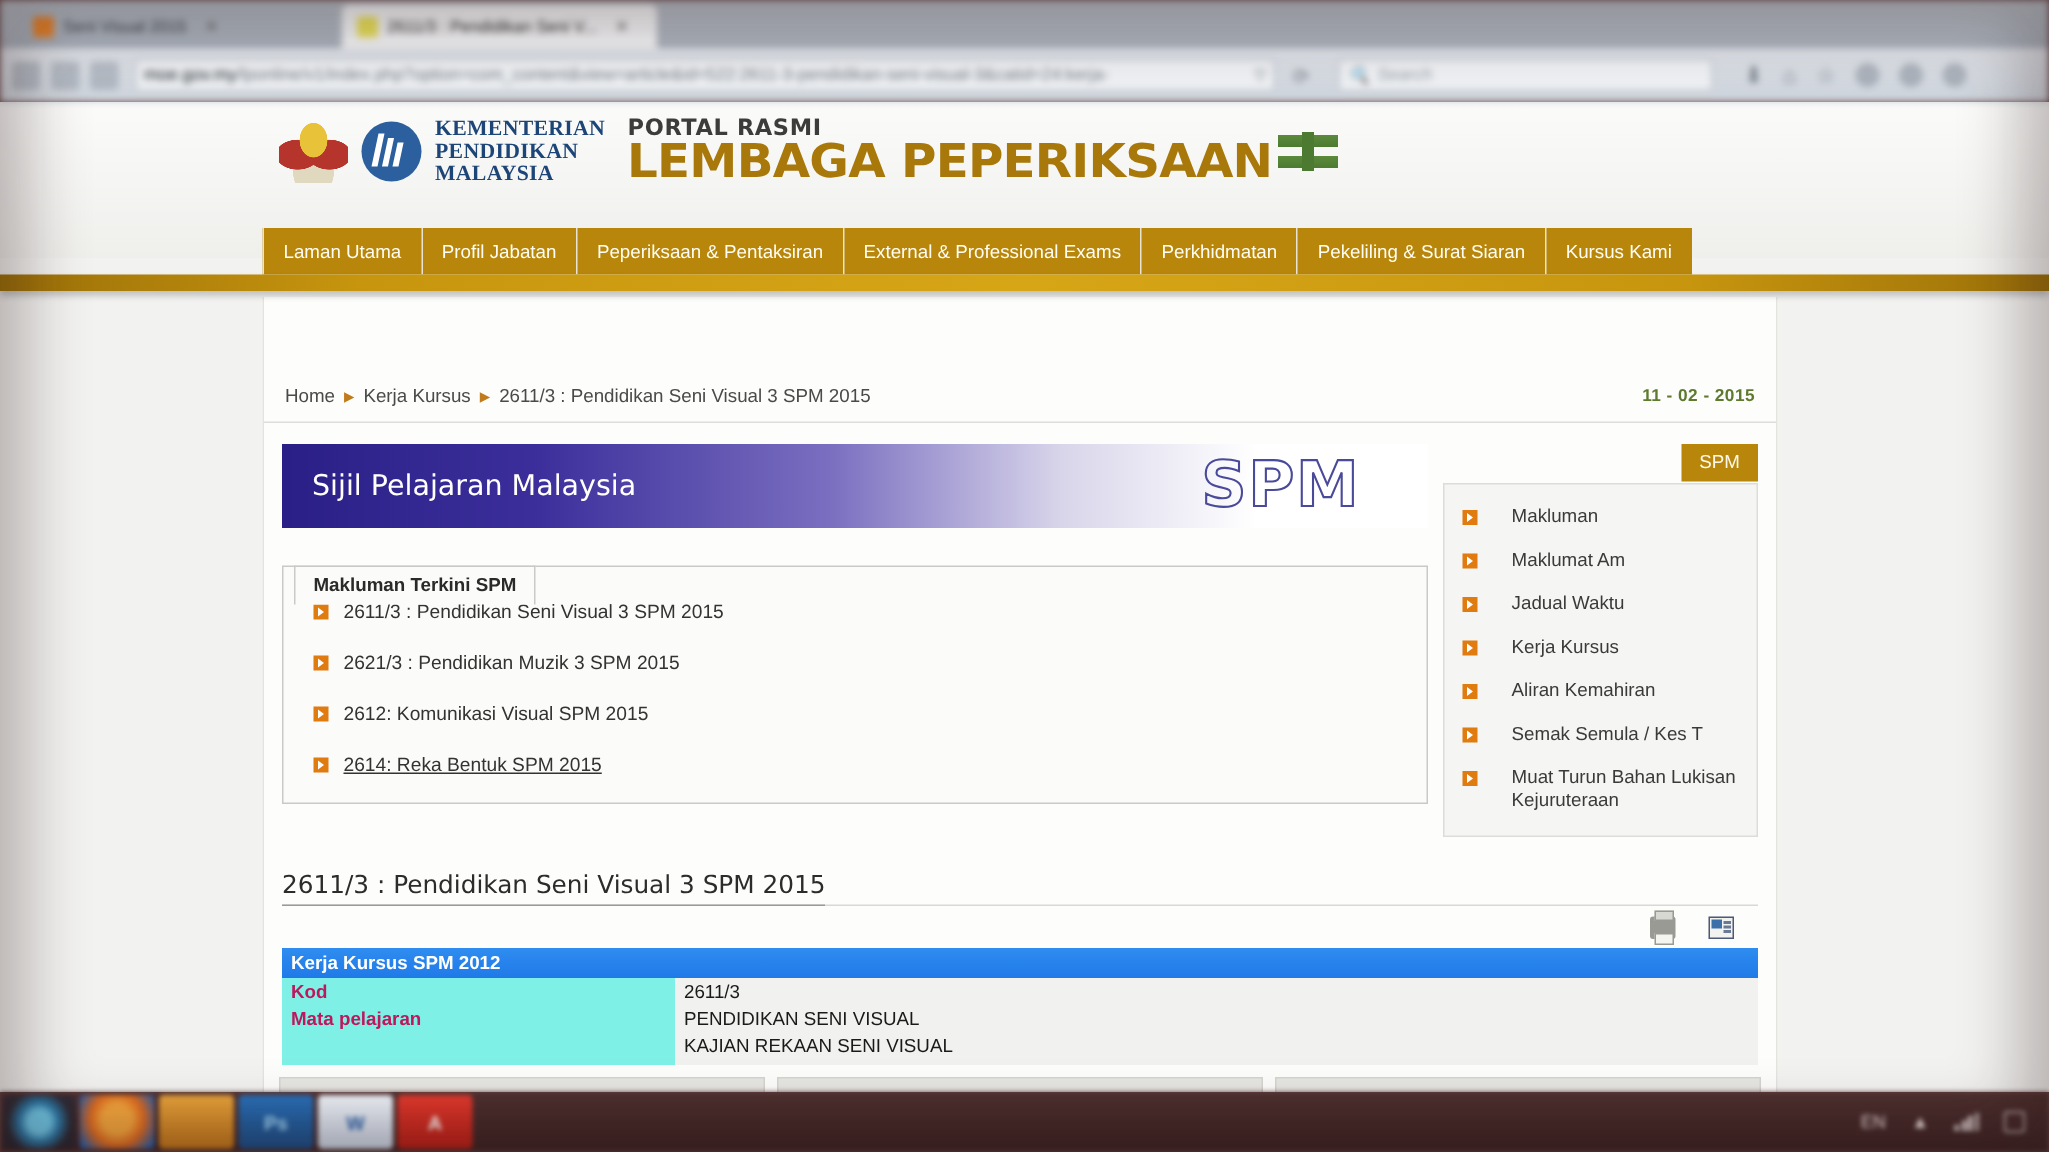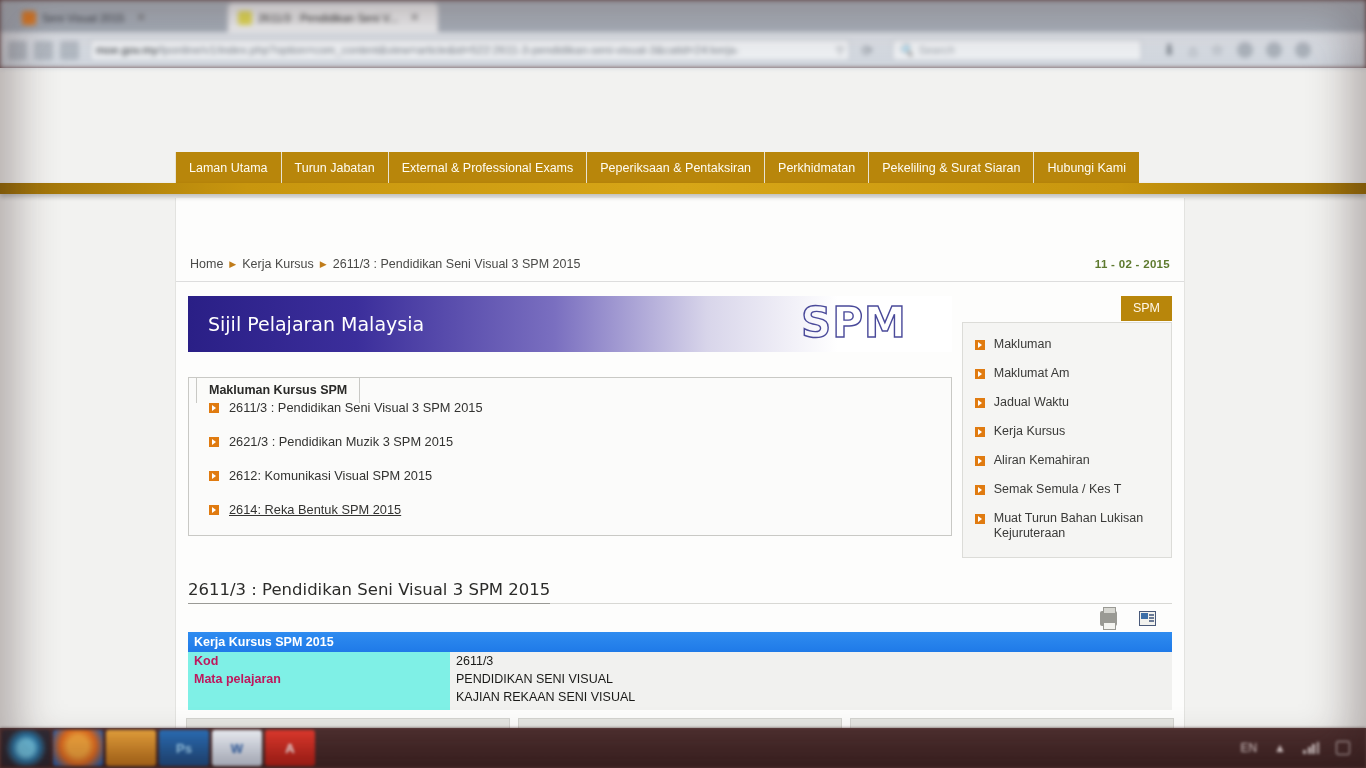--- a/index.html
+++ b/index.html
@@ -245,21 +245,21 @@
     z-index: 2;
   }
   #side-box {
     margin-top: 26px;
     border: 1px solid #dcdcd8;
     background: rgba(241,241,238,.62);
     padding: 14px 8px 16px 12px;
     min-height: 222px;
   }
   .side-item {
-    display: flex; align-items: flex-start; gap: 9px;
+    display: flex; align-items: flex-start; gap: 23px;
     margin-bottom: 14px; font-size: 12.5px; color: #3a3a38;
     line-height: 15px;
   }
   .side-item:last-child { margin-bottom: 0; }
 
   
   #article { margin: 22px 12px 0 12px; }
   #article-title {
     font-size: 16.5px; color: #2c2c2a; padding-bottom: 4px;
     display: inline-block; border-bottom: 1px solid #9a9a96;
@@ -406,30 +406,46 @@
       <span class="toolicon round"></span>
       <span class="toolicon round"></span>
     </div>
   </div>
 </div>
 
 <div id="viewport">
 
   <div id="watermark">mycartoonnizz</div>
 
+  <div id="site-header">
+    <div id="logo-row">
+      <span class="jata"></span>
+      <span class="kpm-logo"></span>
+      <span class="kpm-text">
+        <span>KEMENTERIAN</span><br>
+        <span>PENDIDIKAN</span><br>
+        <span>MALAYSIA</span>
+      </span>
+      <span id="portal-title">
+        <div id="portal-rasmi">PORTAL RASMI</div>
+        <div id="lembaga">LEMBAGA PEPERIKSAAN</div>
+      </span>
+      <span id="lp-seal"></span>
+    </div>
+  </div>
 
   <div id="nav-wrap">
     <div id="nav">
       <div class="nav-item">Laman Utama</div>
-      <div class="nav-item">Turun Jabatan</div>
+      <div class="nav-item">Profil Jabatan</div>
+      <div class="nav-item">Peperiksaan &amp; Pentaksiran</div>
       <div class="nav-item">External &amp; Professional Exams</div>
-      <div class="nav-item">Peperiksaan &amp; Pentaksiran</div>
       <div class="nav-item">Perkhidmatan</div>
       <div class="nav-item">Pekeliling &amp; Surat Siaran</div>
-      <div class="nav-item">Hubungi Kami</div>
+      <div class="nav-item">Kursus Kami</div>
     </div>
     <div id="gold-stripe"></div>
   </div>
 
   <div id="content">
 
     <div id="breadcrumb-row">
       <div id="breadcrumb">
         <span>Home</span>
         <span class="bc-sep">▶</span>
@@ -442,21 +458,21 @@
 
     <div id="main-area">
 
       <div id="left-col">
         <div id="spm-banner">
           <div id="spm-banner-text">Sijil Pelajaran Malaysia</div>
           <div id="spm-outline">SPM</div>
         </div>
 
         <div id="tab-panel">
-          <div id="tab-header">Makluman Kursus SPM</div>
+          <div id="tab-header">Makluman Terkini SPM</div>
           <div id="tab-body">
             <div class="news-item">
               <span class="bullet"></span>
               <span>2611/3 : Pendidikan Seni Visual 3 SPM 2015</span>
             </div>
             <div class="news-item">
               <span class="bullet"></span>
               <span>2621/3 : Pendidikan Muzik 3 SPM 2015</span>
             </div>
             <div class="news-item">
@@ -513,21 +529,21 @@
       <div id="article-title-rule"></div>
 
       <div id="article-icons">
         <span class="act-icon print-icon"></span>
         <span class="act-icon mail-icon"></span>
       </div>
 
       <table id="data-table">
         <tbody>
             <tr class="hdr">
-          <td colspan="2">Kerja Kursus SPM 2015</td>
+          <td colspan="2">Kerja Kursus SPM 2012</td>
         </tr>
         <tr>
           <td class="lbl">Kod</td>
           <td class="val">2611/3</td>
         </tr>
         <tr>
           <td class="lbl">Mata pelajaran</td>
           <td class="val">PENDIDIKAN SENI VISUAL</td>
         </tr>
         <tr>

